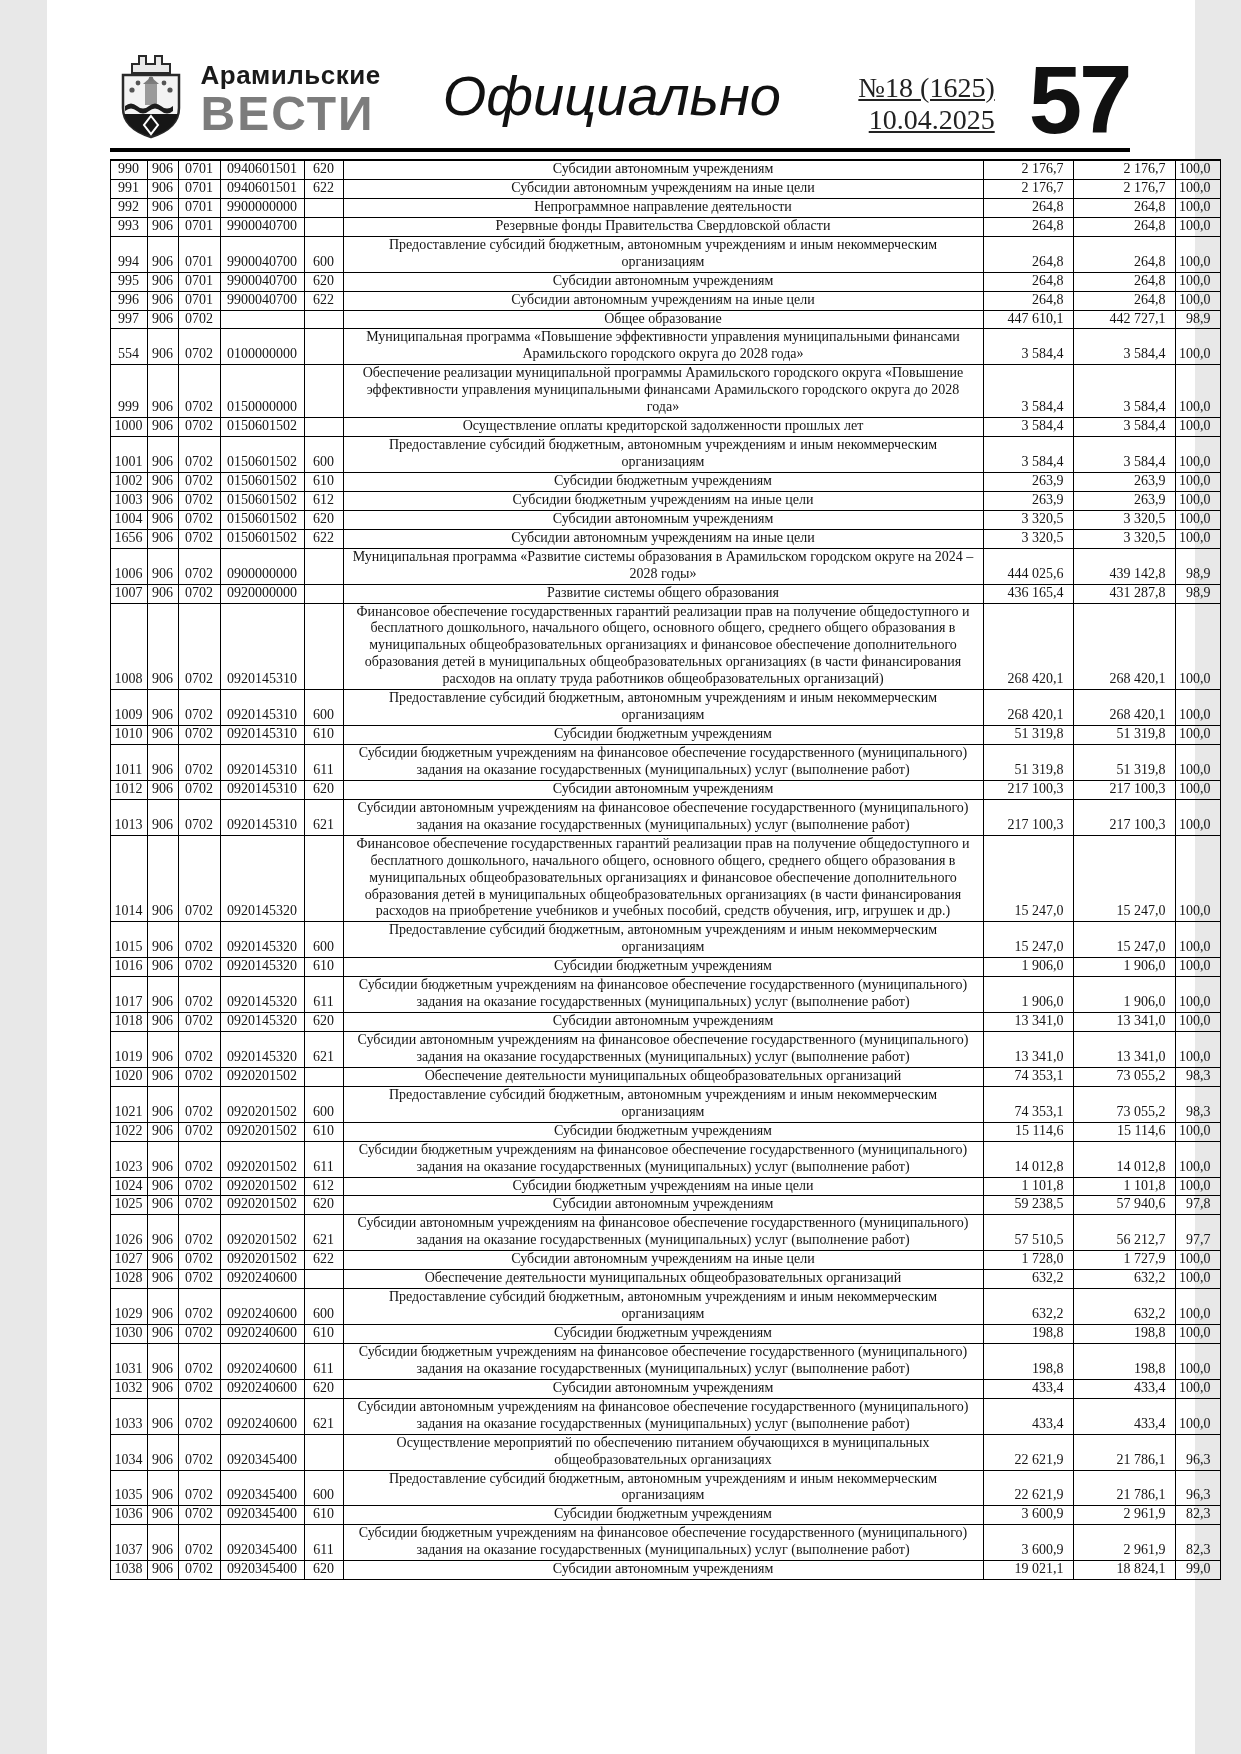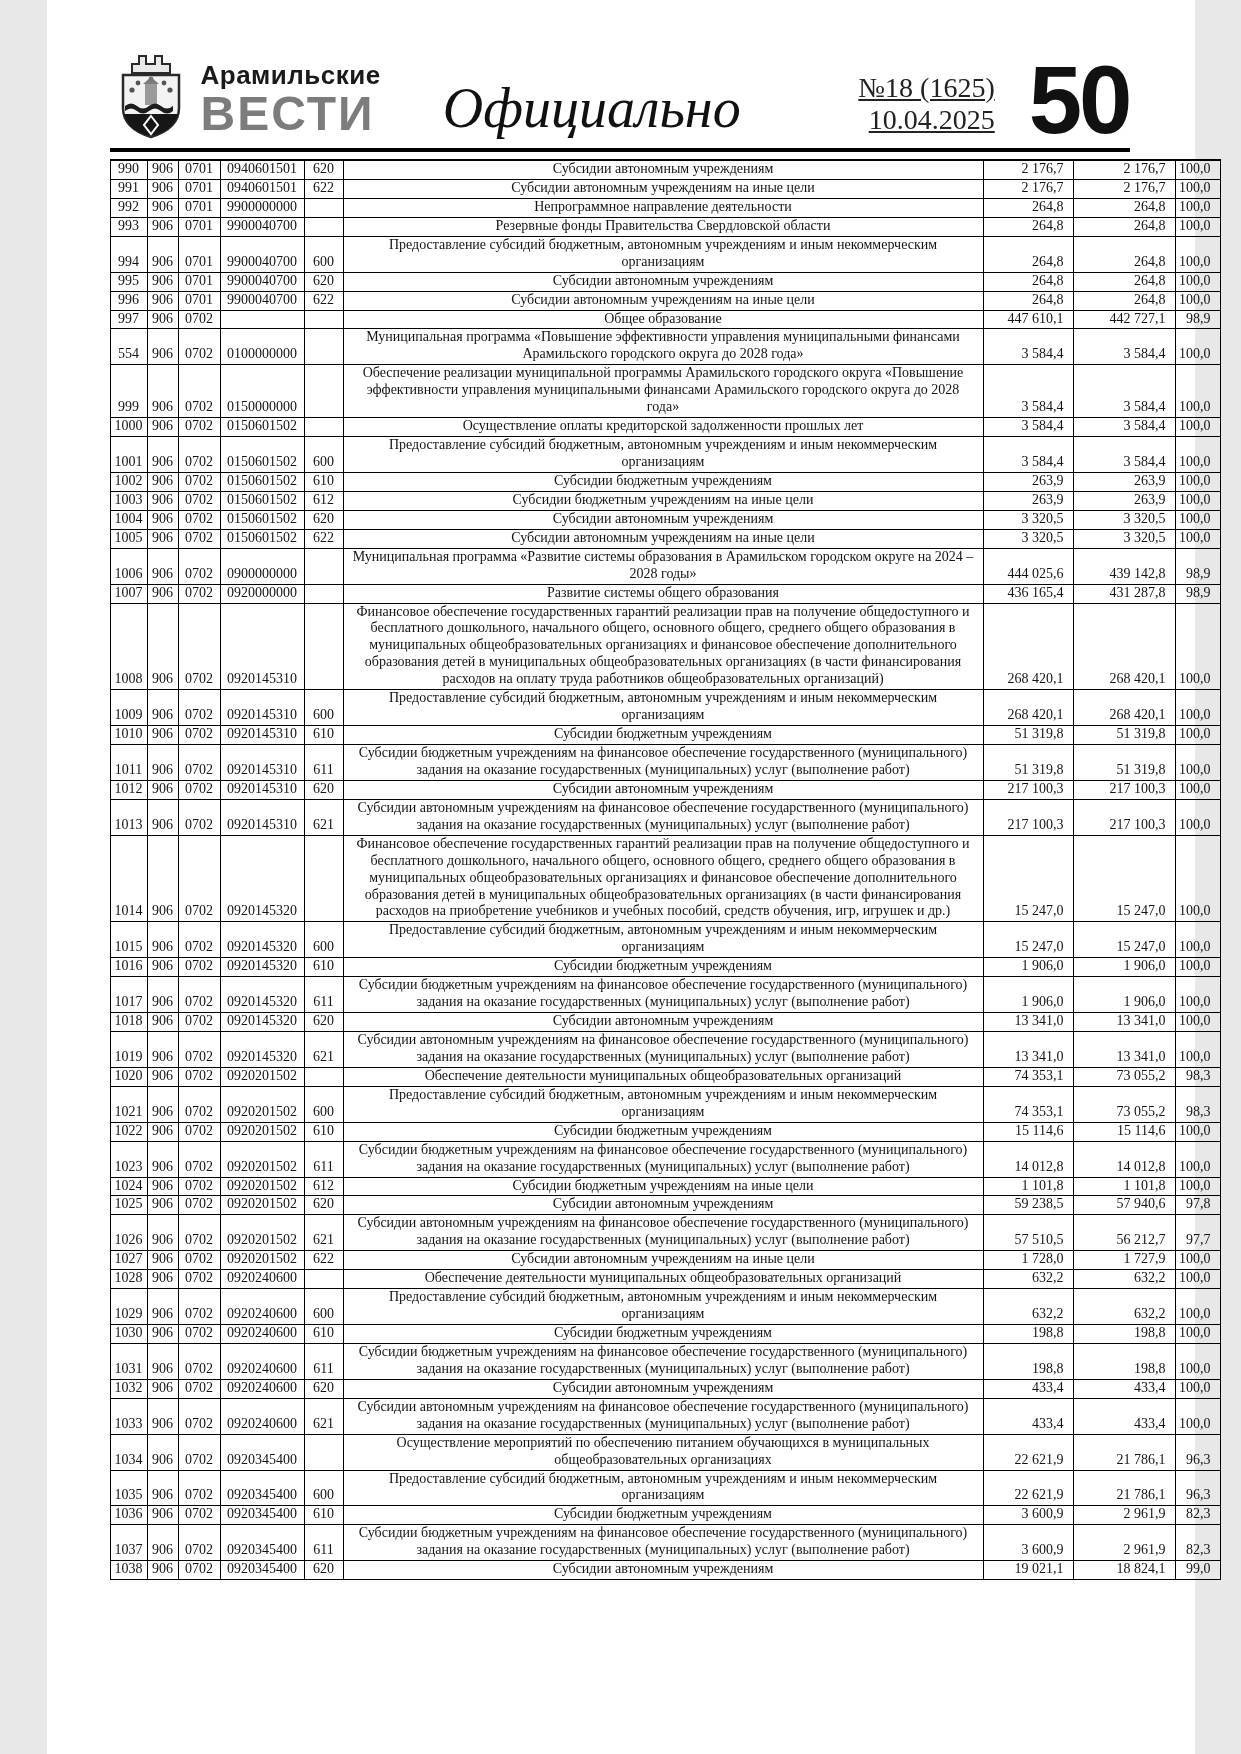--- a/index.html
+++ b/index.html
@@ -21,23 +21,23 @@
   .brand-top{
     font-family:"Liberation Sans","DejaVu Sans",sans-serif;
     font-weight:bold;font-size:26px;letter-spacing:.5px;color:#1a1a1a;
   }
   .brand-name{
     font-family:"Liberation Sans","DejaVu Sans",sans-serif;
     font-weight:700;font-size:48px;letter-spacing:2px;color:#7c7c7c;
     margin-top:2px;
   }
   .section-title{
-    font-family:Liberation Serif, serif;
+    font-family:Liberation Sans, sans-serif;
     font-style:italic;font-size:56px;color:#111;
-    margin:0 0 4px 62px;line-height:1;
+    margin:0 0 16px 62px;line-height:1;
   }
   .issue{
     margin-left:auto;text-align:right;line-height:1.15;
     font-size:28px;color:#222;margin-bottom:4px;white-space:nowrap;text-decoration:underline;
   }
   .page-number{
     font-family:"Liberation Sans","DejaVu Sans",sans-serif;
     font-weight:800;font-size:96px;line-height:.82;color:#111;
     letter-spacing:-3px;margin-left:34px;
   }
@@ -93,21 +93,21 @@
       </div>
     </div>
 
     <div class="section-title">Официально</div>
 
     <div class="issue">
       <div>№18 (1625)</div>
       <div>10.04.2025</div>
     </div>
 
-    <div class="page-number">50</div>
+    <div class="page-number">57</div>
   </header>
 
   <div class="rule"></div>
 
   <table class="budget">
     <colgroup>
       <col style="width:37px">
         <col style="width:31px">
         <col style="width:42px">
       <col style="width:84px">
@@ -277,21 +277,21 @@
           <td>906</td>
           <td>0702</td>
           <td>0150601502</td>
           <td>620</td>
           <td class="desc">Субсидии автономным учреждениям</td>
           <td class="amt">3 320,5</td>
           <td class="amt">3 320,5</td>
           <td class="amt">100,0</td>
         </tr>
         <tr>
-          <td>1005</td>
+          <td>1656</td>
           <td>906</td>
           <td>0702</td>
           <td>0150601502</td>
           <td>622</td>
           <td class="desc">Субсидии автономным учреждениям на иные цели</td>
           <td class="amt">3 320,5</td>
           <td class="amt">3 320,5</td>
           <td class="amt">100,0</td>
         </tr>
         <tr>

